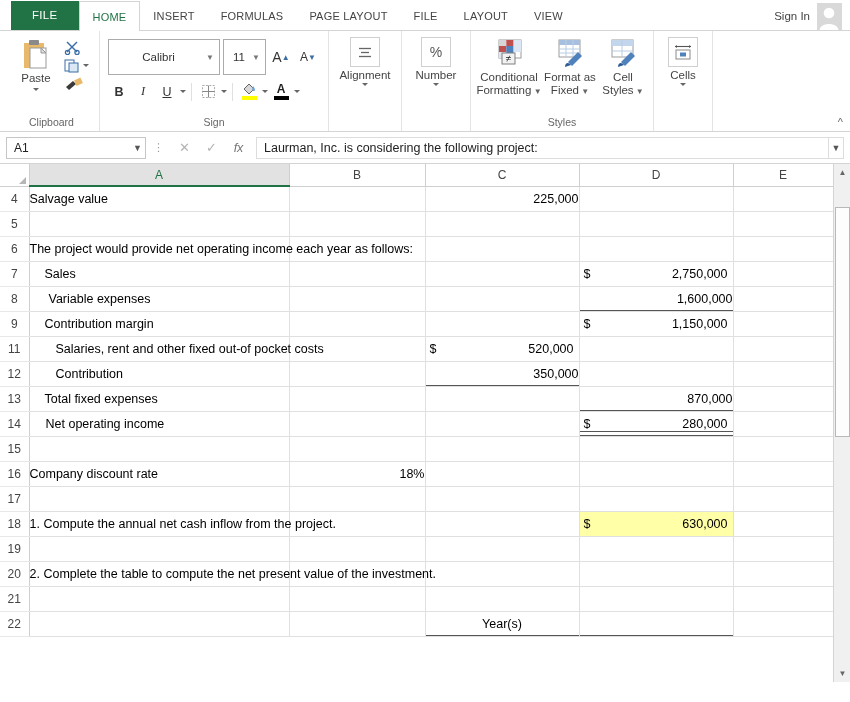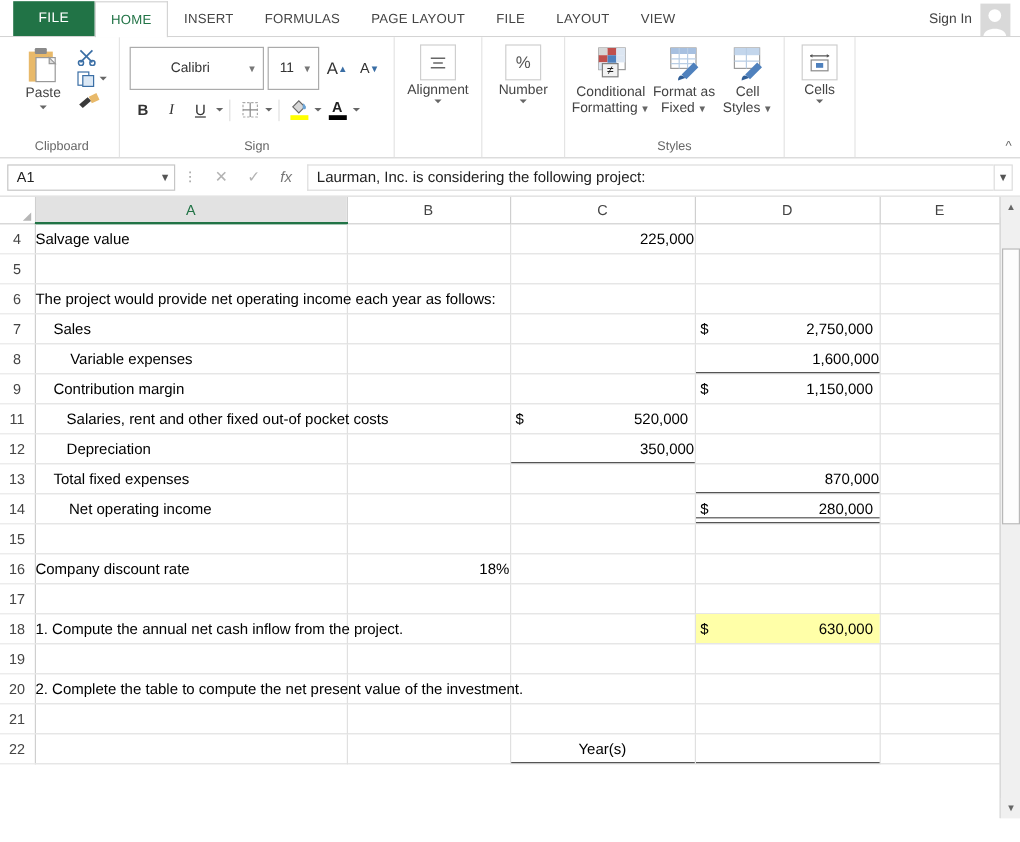--- a/index.html
+++ b/index.html
@@ -610,21 +610,21 @@
           <td class="cell">
             <div class="acct">
               <span class="dol">$</span>
               <span class="num">2,750,000</span>
             </div>
           </td>
           <td class="cell"></td>
         </tr>
         <tr>
           <td class="rowh">8</td>
-          <td class="cell pad" style="padding-left: 29px;"><span>Variable expenses</span></td>
+          <td class="cell pad" style="padding-left: 19px;"><span>Variable expenses</span></td>
           <td class="cell"></td>
           <td class="cell"></td>
           <td class="cell u1 r"><span>1,600,000</span></td>
           <td class="cell"></td>
         </tr>
         <tr>
           <td class="rowh">9</td>
           <td class="cell pad" style="padding-left: 15px;"><span>Contribution margin</span></td>
           <td class="cell"></td>
           <td class="cell"></td>
@@ -644,37 +644,37 @@
             <div class="acct">
               <span class="dol">$</span>
               <span class="num">520,000</span>
             </div>
           </td>
           <td class="cell"></td>
           <td class="cell"></td>
         </tr>
         <tr>
           <td class="rowh">12</td>
-          <td class="cell pad" style="padding-left: 26px;"><span>Depreciation</span></td>
+          <td class="cell pad" style="padding-left: 26px;"><span>Contribution</span></td>
           <td class="cell"></td>
           <td class="cell u1 r"><span>350,000</span></td>
           <td class="cell"></td>
           <td class="cell"></td>
         </tr>
         <tr>
           <td class="rowh">13</td>
           <td class="cell pad" style="padding-left: 15px;"><span>Total fixed expenses</span></td>
           <td class="cell"></td>
           <td class="cell"></td>
           <td class="cell u1 r"><span>870,000</span></td>
           <td class="cell"></td>
         </tr>
         <tr>
           <td class="rowh">14</td>
-          <td class="cell pad" style="padding-left: 28px;"><span>Net operating income</span></td>
+          <td class="cell pad" style="padding-left: 16px;"><span>Net operating income</span></td>
           <td class="cell"></td>
           <td class="cell"></td>
           <td class="cell dbl">
             <div class="acct">
               <span class="dol">$</span>
               <span class="num">280,000</span>
             </div>
           </td>
           <td class="cell"></td>
         </tr>

